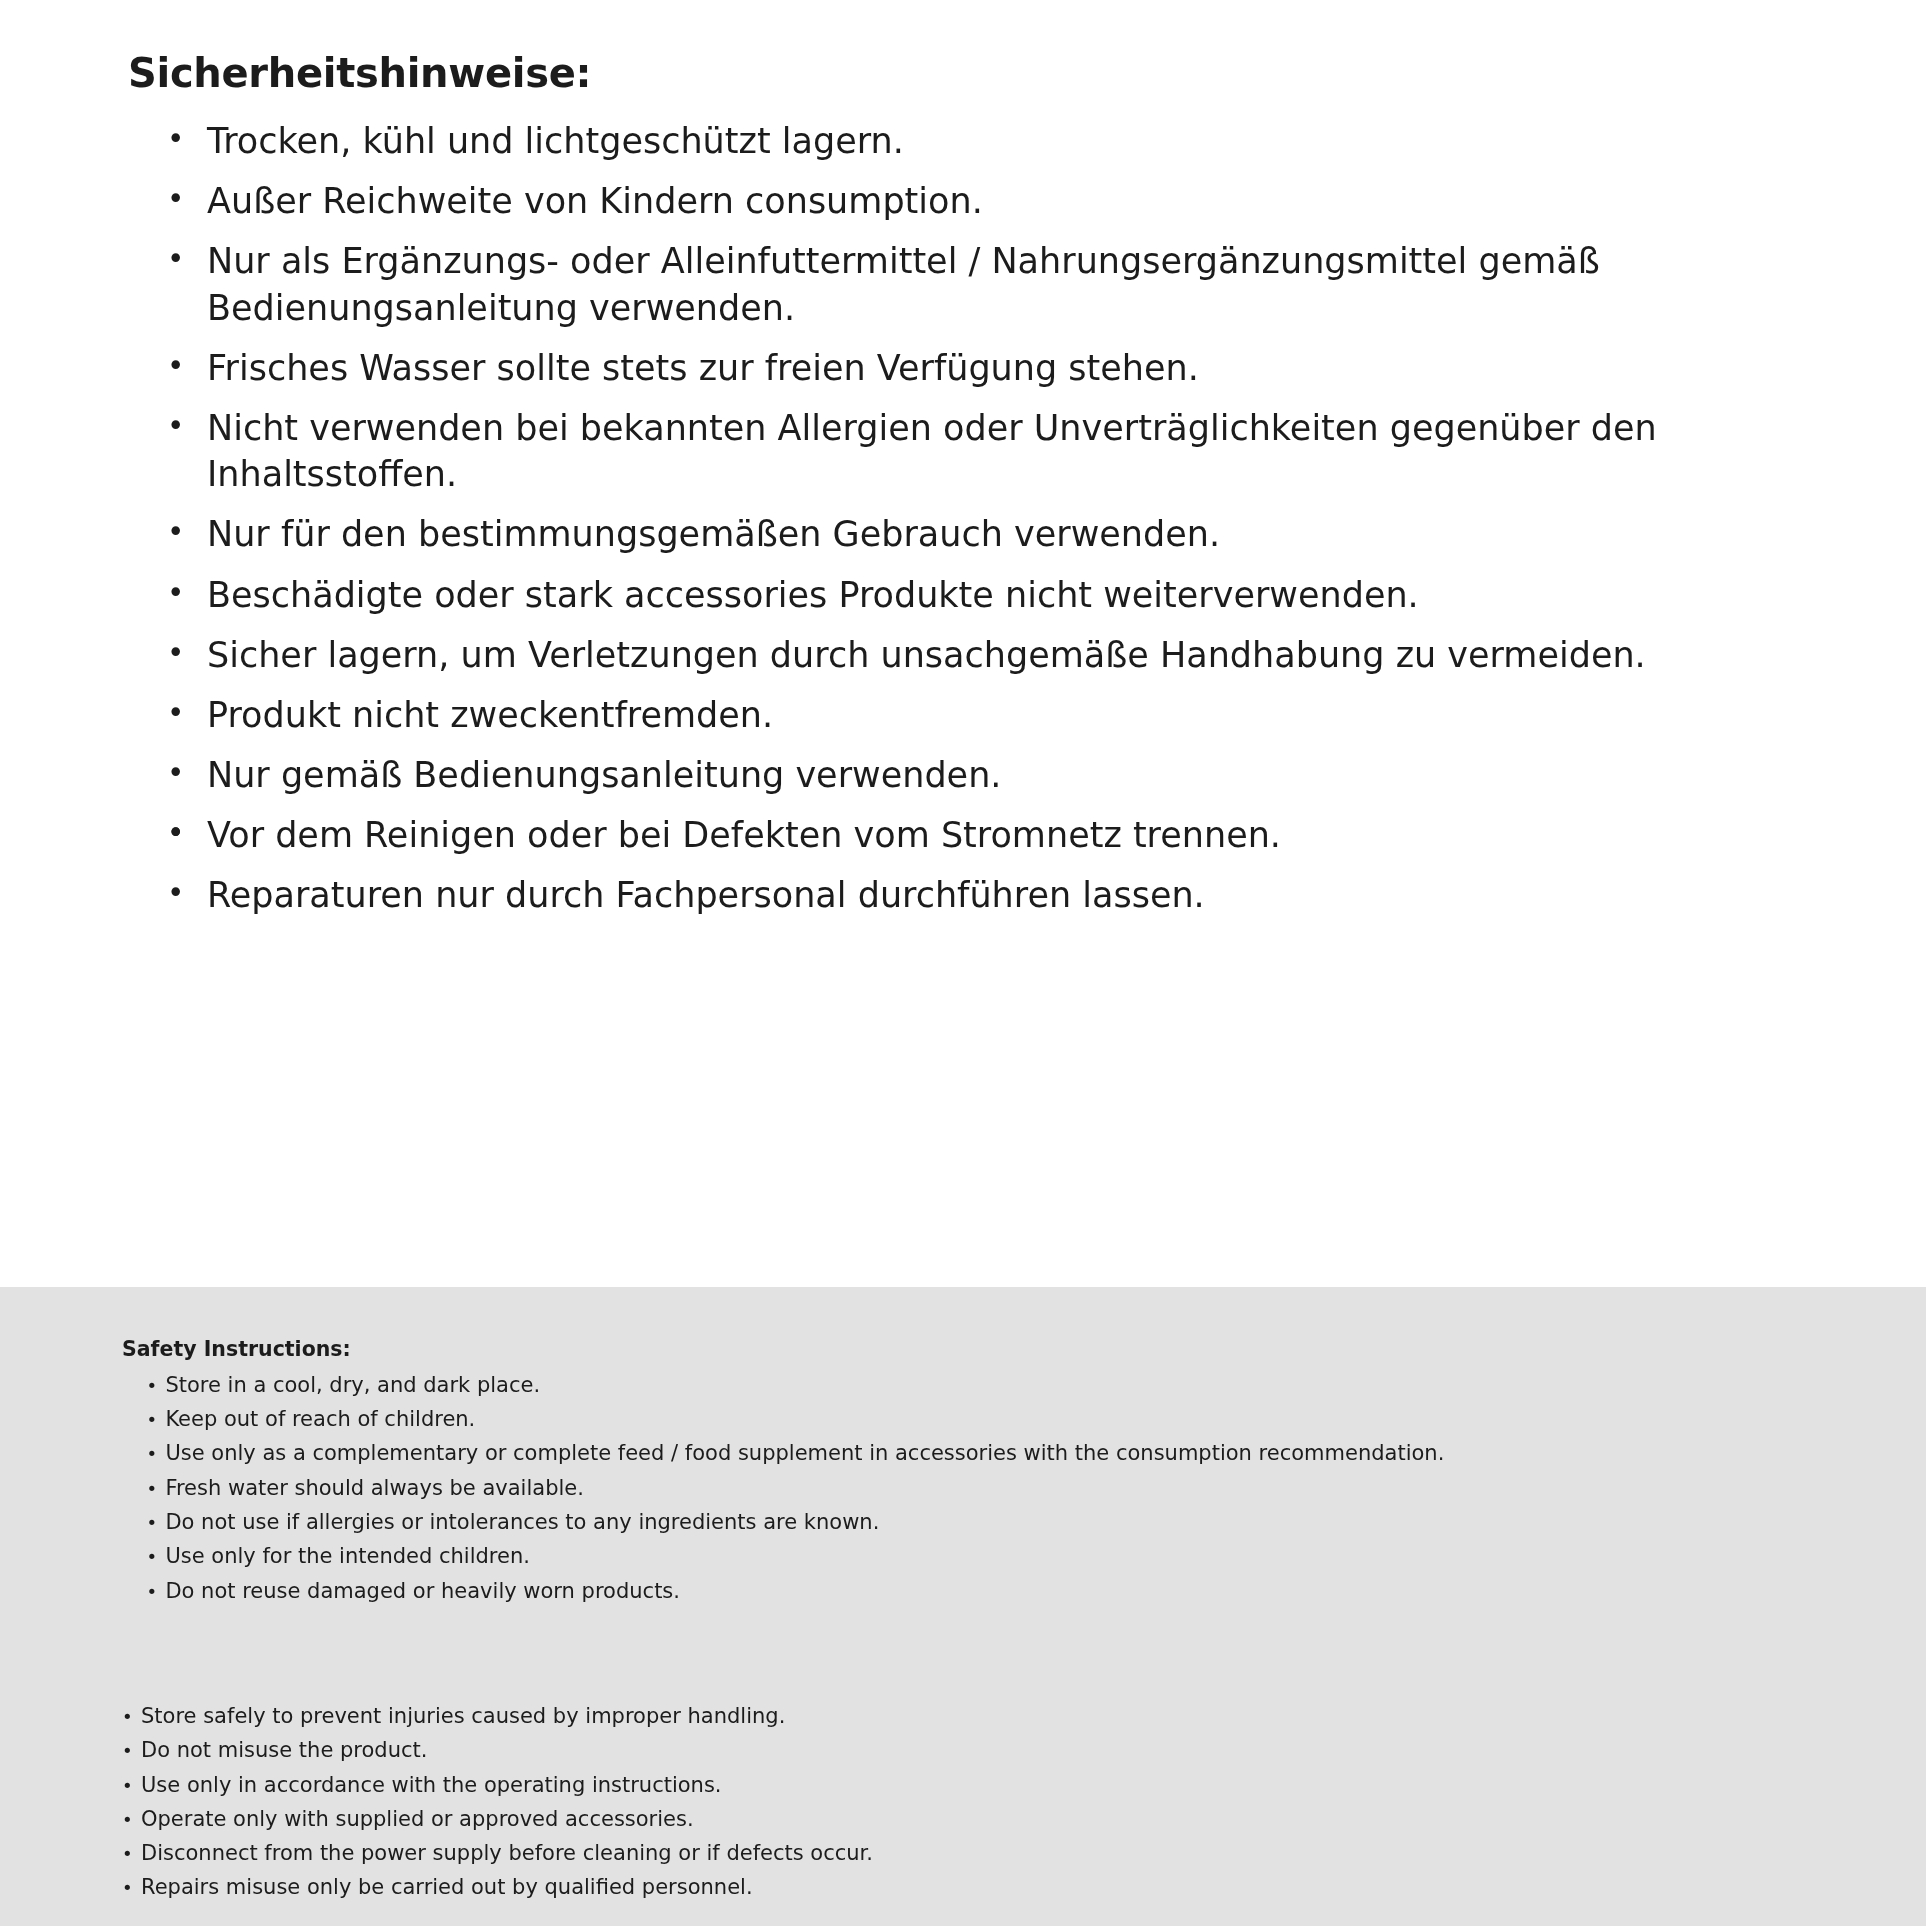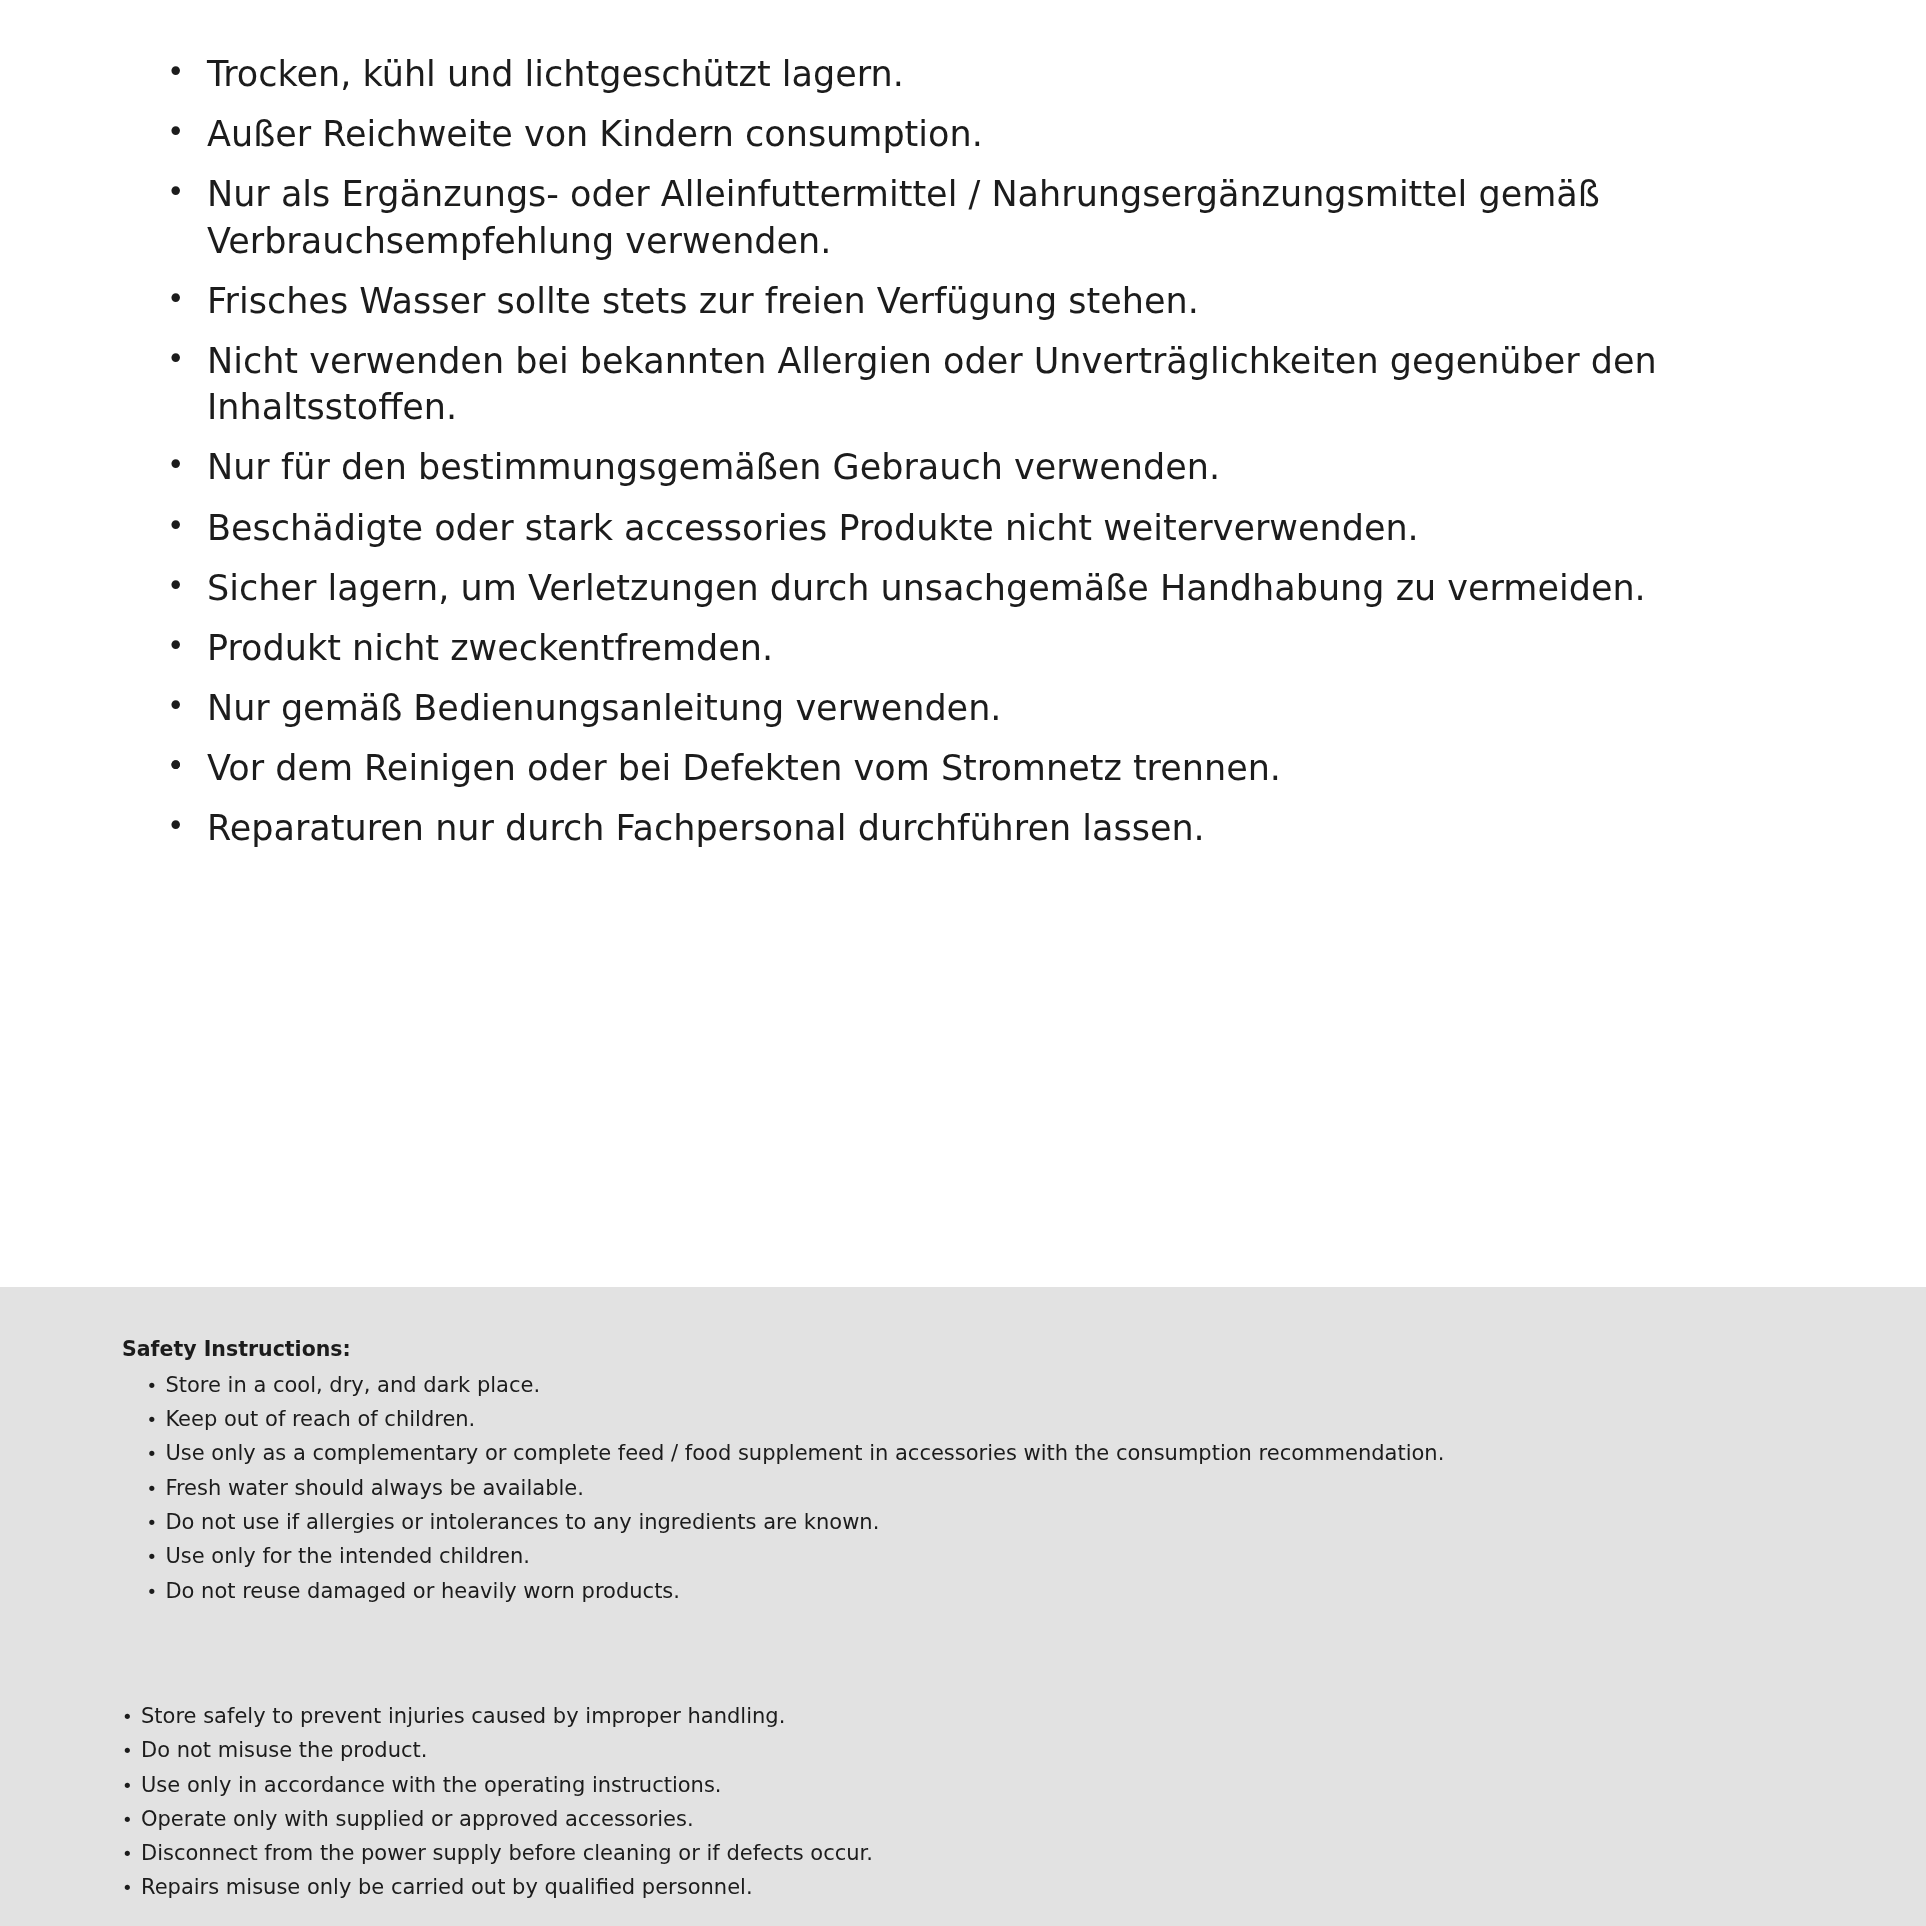--- a/index.html
+++ b/index.html
@@ -103,24 +103,25 @@
   .en-col-right .en-list {
     padding-left: 0;
   }
 </style>
 </head>
 <body>
 
 <div class="page">
 
   <section class="de-section">
+    <h1 class="de-title">Sicherheitshinweise:</h1>
     <ul class="de-list">
       <li><span class="bullet">•</span><span>Trocken, kühl und lichtgeschützt lagern.</span></li>
       <li><span class="bullet">•</span><span>Außer Reichweite von Kindern consumption.</span></li>
-      <li><span class="bullet">•</span><span>Nur als Ergänzungs- oder Alleinfuttermittel / Nahrungsergänzungsmittel gemäß Verbrauchsempfehlung verwenden.</span></li>
+      <li><span class="bullet">•</span><span>Nur als Ergänzungs- oder Alleinfuttermittel / Nahrungsergänzungsmittel gemäß Bedienungsanleitung verwenden.</span></li>
       <li><span class="bullet">•</span><span>Frisches Wasser sollte stets zur freien Verfügung stehen.</span></li>
       <li><span class="bullet">•</span><span>Nicht verwenden bei bekannten Allergien oder Unverträglichkeiten gegenüber den Inhaltsstoffen.</span></li>
       <li><span class="bullet">•</span><span>Nur für den bestimmungsgemäßen Gebrauch verwenden.</span></li>
       <li><span class="bullet">•</span><span>Beschädigte oder stark accessories Produkte nicht weiterverwenden.</span></li>
       <li><span class="bullet">•</span><span>Sicher lagern, um Verletzungen durch unsachgemäße Handhabung zu vermeiden.</span></li>
       <li><span class="bullet">•</span><span>Produkt nicht zweckentfremden.</span></li>
       <li><span class="bullet">•</span><span>Nur gemäß Bedienungsanleitung verwenden.</span></li>
       <li><span class="bullet">•</span></li>
       <li><span class="bullet">•</span><span>Vor dem Reinigen oder bei Defekten vom Stromnetz trennen.</span></li>
       <li><span class="bullet">•</span><span>Reparaturen nur durch Fachpersonal durchführen lassen.</span></li>

